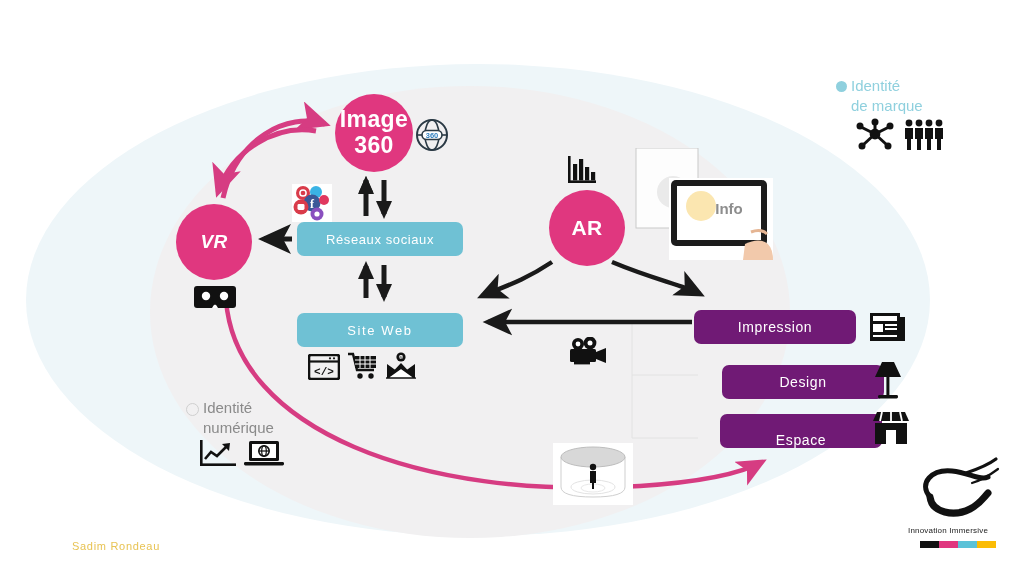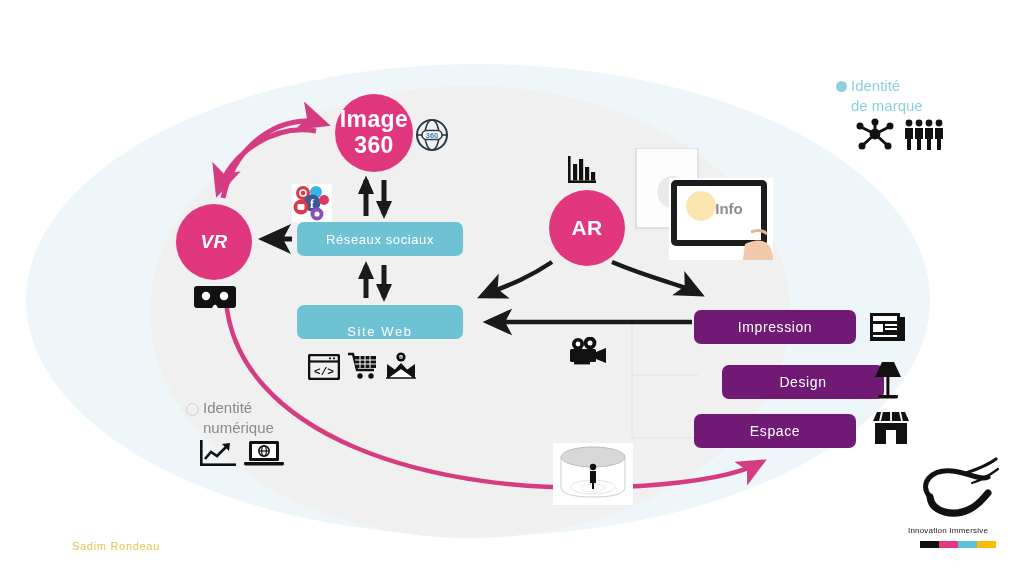--- a/index.html
+++ b/index.html
@@ -46,24 +46,24 @@
     border-radius:7px;
     display:flex;align-items:center;justify-content:center;
     color:#ffffff;
     font-size:13px;
     letter-spacing:.6px;
   }
   .pill-blue{background:#6fc1d4;}
   .pill-yellow{background:#701a75;font-size:14px;}
 
   .box-reseaux{left:297px;top:222px;width:166px;height:34px;}
-  .box-siteweb{left:297px;top:305px;width:166px;height:34px;letter-spacing:1.6px;align-items:flex-end;}
+  .box-siteweb{left:297px;top:313px;width:166px;height:34px;letter-spacing:1.6px;}
   .box-impression{left:694px;top:310px;width:162px;height:34px;}
   .box-design{left:694px;top:365px;width:162px;height:34px;margin-left:28px;}
-  .box-espace{left:694px;top:414px;width:162px;height:34px;}
+  .box-espace{left:720px;top:414px;width:162px;height:34px;align-items:flex-end;}
 
   
   .legend{
     font-size:15px;line-height:1.35;
     display:flex;align-items:flex-start;gap:4px;
   }
   .legend-marque{left:836px;top:76px;color:#8fd0de;}
   .legend-numerique{left:186px;top:398px;color:#8a8a8a;}
   .legend .bullet{
     width:11px;height:11px;border-radius:50%;

